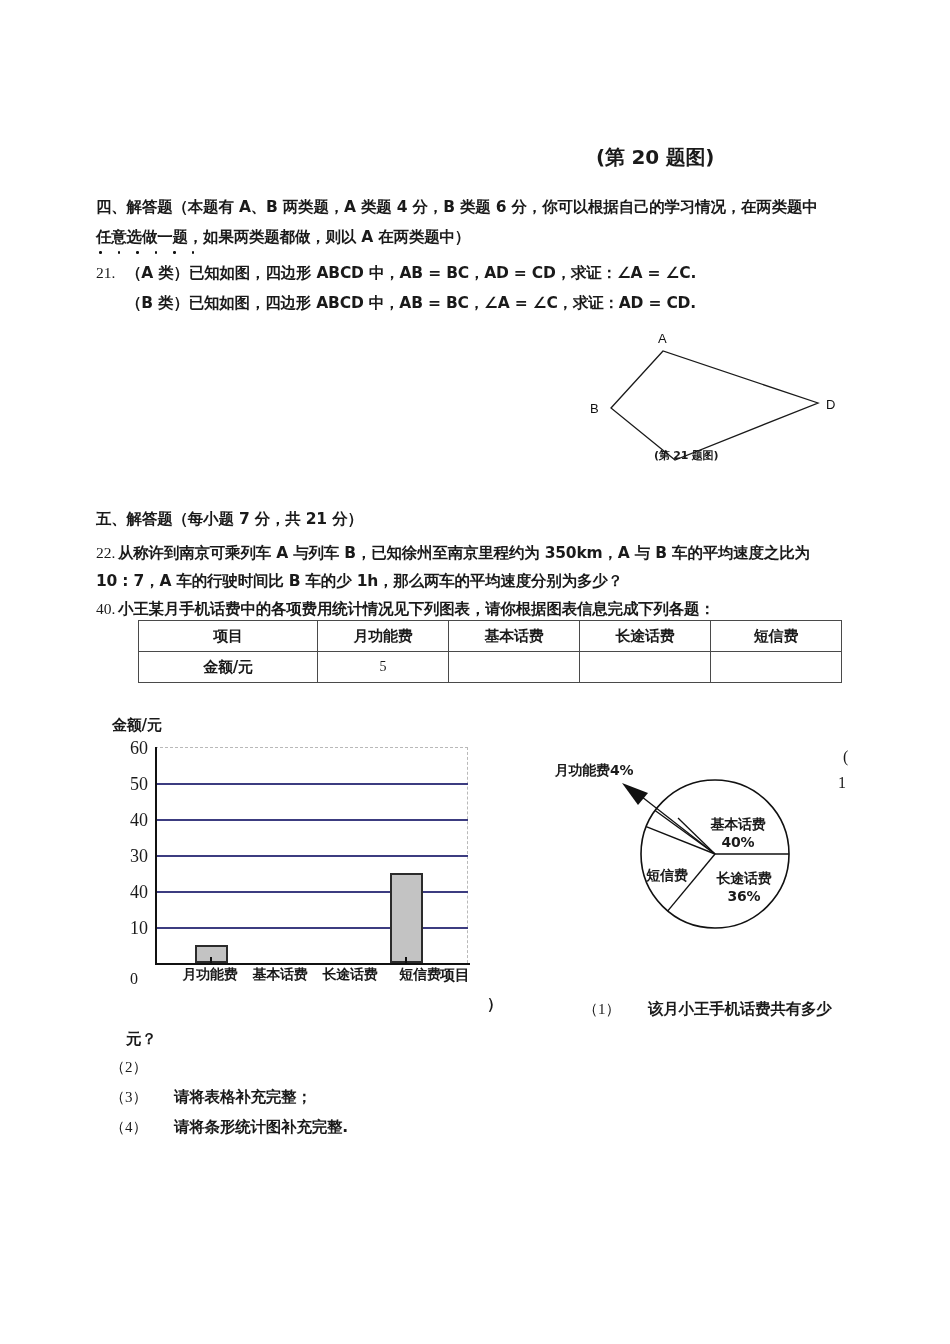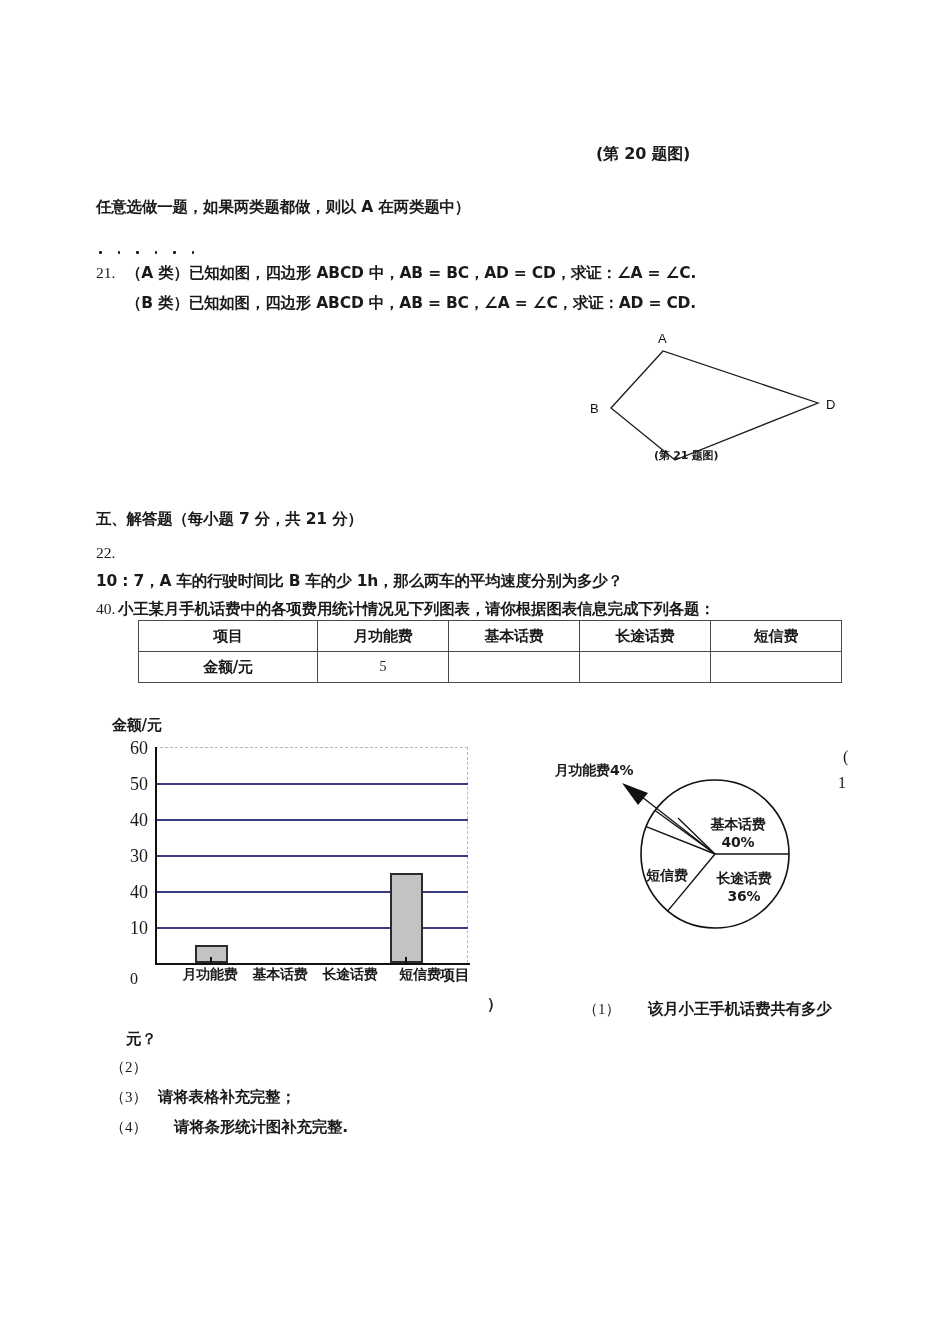--- a/index.html
+++ b/index.html
@@ -26,21 +26,21 @@
     font-family: "DejaVu Sans", "Liberation Sans", sans-serif;
     font-weight: 700;
     letter-spacing: -0.2px;
   }
   .serif {
     font-family: "Liberation Serif", "DejaVu Serif", serif;
   }
 
   .caption20 {
     left: 596px; top: 144px;
-    font-size: 16px;
+    font-size: 20px;
     white-space: nowrap;
   }
   .caption21 {
     left: 654px; top: 448px;
     font-size: 11px;
     white-space: nowrap;
   }
 
   .sec-head {
     left: 96px;
@@ -187,20 +187,21 @@
   }
 </style>
 </head>
 <body>
 
 <div class="page">
 
   <div class="abs caption20 cn">(第 20 题图)</div>
 
   <div class="abs sec-head" id="sec4-head">
+    <div class="cn">四、解答题（本题有 A、B 两类题，A 类题 4 分，B 类题 6 分，你可以根据自己的学习情况，在两类题中</div>
     <div class="cn">任意选做一题，如果两类题都做，则以 A 在两类题中）</div>
   </div>
 
   <div class="abs emph-dots">
     <i></i>
       <i></i>
       <i></i>
       <i></i>
       <i></i>
       <i></i>
@@ -217,20 +218,21 @@
       <text class="ptlabel" x="20" y="88">B</text>
       <text class="ptlabel" x="256" y="84">D</text>
     </svg>
   </div>
 
   <div class="abs caption21 cn">(第 21 题图)</div>
 
   <div class="abs sec-head cn" id="sec5-head">五、解答题（每小题 7 分，共 21 分）</div>
 
   <div class="abs q-line serif" style="left:96px; top:538px;">22.</div>
+  <div class="abs q-line cn" style="left:118px; top:538px;">从称许到南京可乘列车 A 与列车 B，已知徐州至南京里程约为 350km，A 与 B 车的平均速度之比为</div>
   <div class="abs q-line cn" style="left:96px; top:566px;">10 : 7，A 车的行驶时间比 B 车的少 1h，那么两车的平均速度分别为多少？</div>
 
   <div class="abs q-line serif" style="left:96px; top:594px;">40.</div>
   <div class="abs q-line cn" style="left:118px; top:594px;">小王某月手机话费中的各项费用统计情况见下列图表，请你根据图表信息完成下列各题：</div>
 
   <table class="abs" id="fee-table">
     <tbody>
       <tr>
         <td class="c0 cn">项目</td>
         <td class="c1 cn">月功能费</td>
@@ -324,18 +326,18 @@
   <div class="abs stray cn" style="left:487px; top:994px; font-size:15.5px;">）</div>
 
   <div class="abs bq numparen" style="left:583px; top:994px;">（1）</div>
   <div class="abs bq cn" style="left:648px; top:994px;">该月小王手机话费共有多少</div>
 
   <div class="abs bq cn" style="left:126px; top:1024px;">元？</div>
 
   <div class="abs bq numparen" style="left:110px; top:1052px;">（2）</div>
 
   <div class="abs bq numparen" style="left:110px; top:1082px;">（3）</div>
-  <div class="abs bq cn" style="left:158px; top:1082px;">请将表格补充完整；</div>
+  <div class="abs bq cn" style="left:174px; top:1082px;">请将表格补充完整；</div>
 
   <div class="abs bq numparen" style="left:110px; top:1112px;">（4）</div>
   <div class="abs bq cn" style="left:174px; top:1112px;">请将条形统计图补充完整.</div>
 
 </div>
 
 </body></html>

